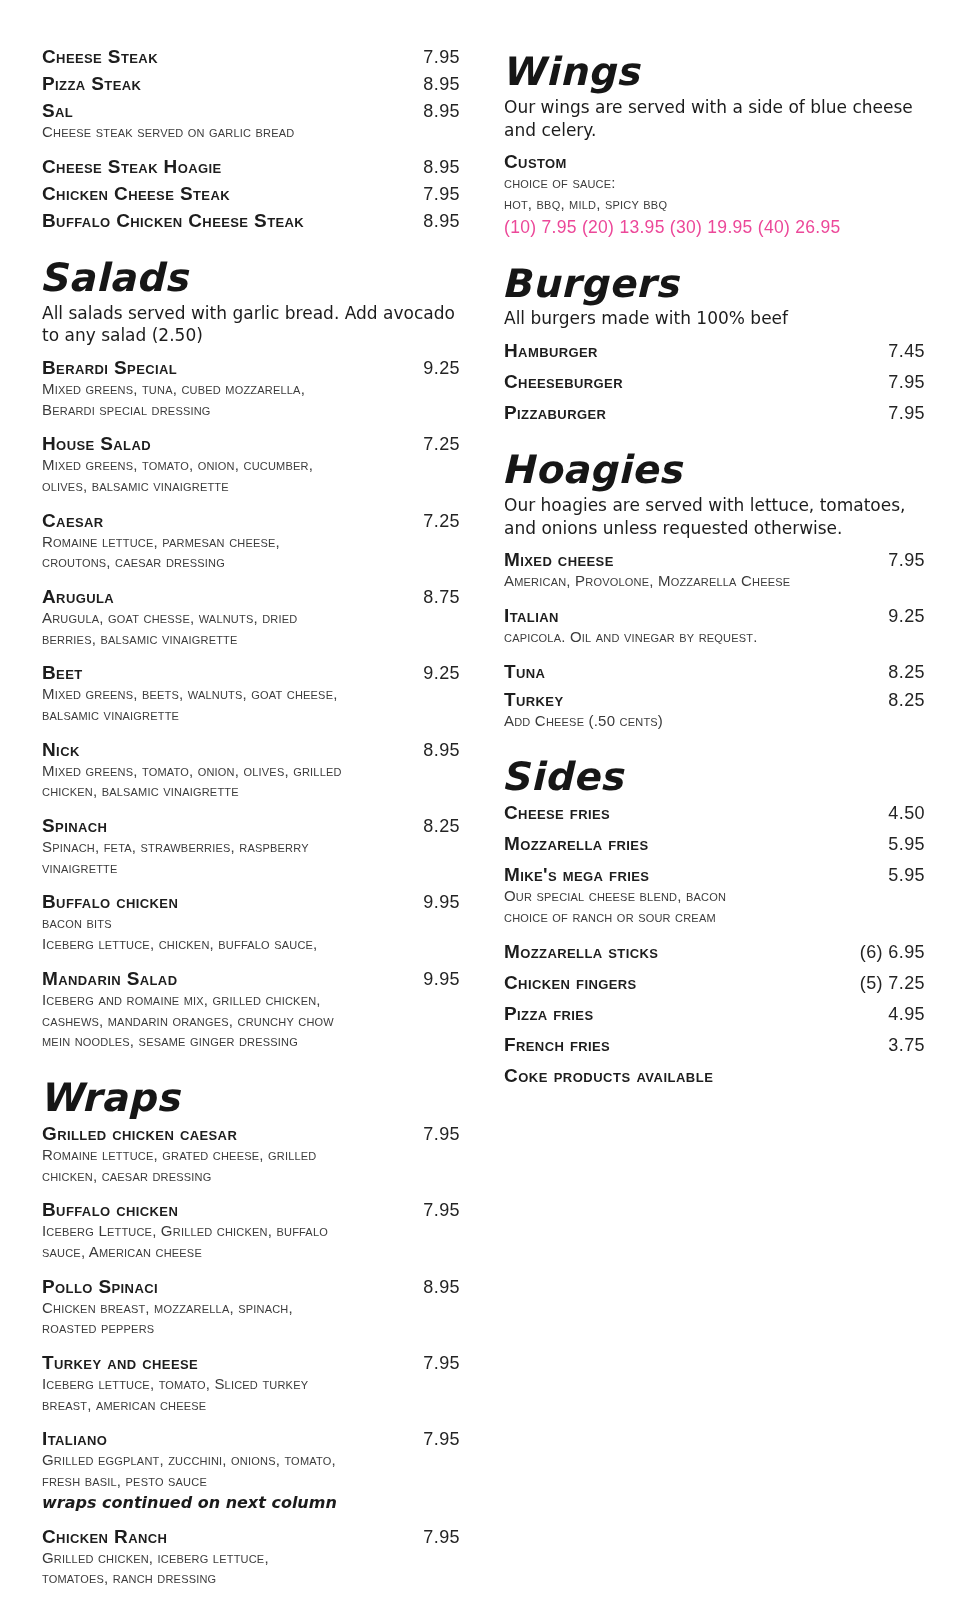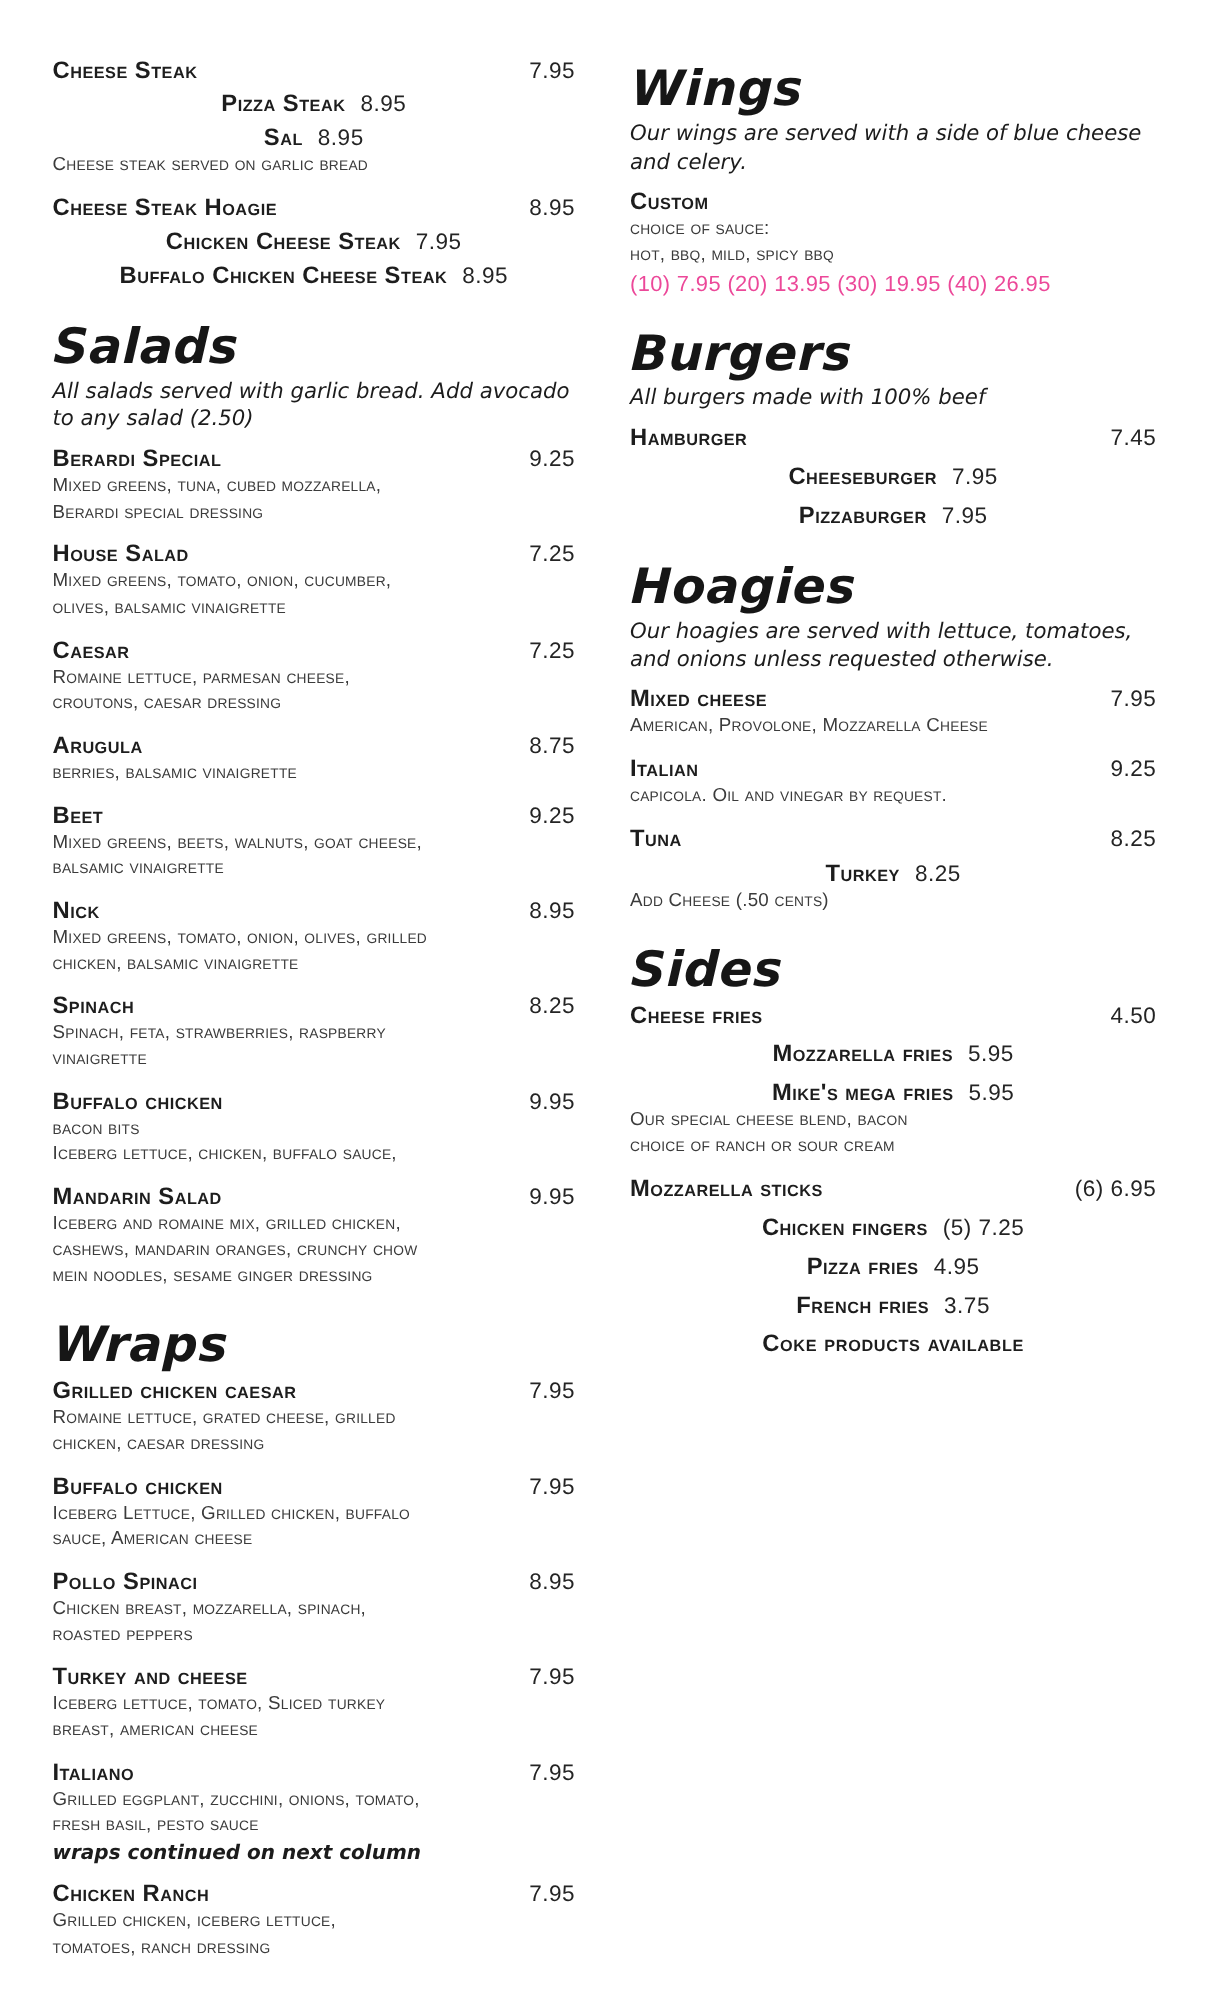--- a/index.html
+++ b/index.html
@@ -41,21 +41,20 @@
     color: #161616;
     transform: skewX(-2deg);
     transform-origin: left bottom;
   }
   .menu-section:first-child .script-heading { margin-top: 0; }
   .col-right .menu-section:first-child .script-heading { margin-top: 8px; }
 
   .script-note {
     margin: 3px 0 10px 0;
     font-family: "DejaVu Sans", sans-serif;
-    font-style: italic;
     font-weight: 500;
     font-size: 17px;
     line-height: 1.33;
     color: #1c1c1c;
     max-width: 420px;
   }
   .script-inline {
     font-family: "DejaVu Sans", sans-serif;
     font-style: italic;
     font-weight: 600;
@@ -64,21 +63,21 @@
     color: #1c1c1c;
     margin-top: 1px;
   }
 
   .item-row {
     display: flex;
     justify-content: space-between;
     align-items: baseline;
     margin-top: 13px;
   }
-  .item-row + .item-row { margin-top: 6px; justify-content: center; }
+  .item-row + .item-row { margin-top: 6px; }
   .section-steaks .item-row + .item-row { margin-top: 5px; }
   .section-burgers .item-row + .item-row,
   .section-sides .item-row + .item-row { margin-top: 9px; }
   .script-heading + .item-row { margin-top: 4px; }
   .script-note + .item-row { margin-top: 6px; }
   .menu-section:first-child .item-row:first-child { margin-top: 2px; }
 
   .item-name {
     font-size: 19px;
     font-weight: 700;
@@ -161,20 +160,21 @@
         <div class="item-row">
           <span class="item-name">Caesar</span>
           <span class="item-price">7.25</span>
         </div>
         <div class="item-desc">Romaine lettuce, parmesan cheese,</div>
         <div class="item-desc">croutons, caesar dressing</div>
         <div class="item-row">
           <span class="item-name">Arugula</span>
           <span class="item-price">8.75</span>
         </div>
+        <div class="item-desc">Arugula, goat chesse, walnuts, dried</div>
         <div class="item-desc">berries, balsamic vinaigrette</div>
         <div class="item-row">
           <span class="item-name">Beet</span>
           <span class="item-price">9.25</span>
         </div>
         <div class="item-desc">Mixed greens, beets, walnuts, goat cheese,</div>
         <div class="item-desc">balsamic vinaigrette</div>
         <div class="item-row">
           <span class="item-name">Nick</span>
           <span class="item-price">8.95</span>

